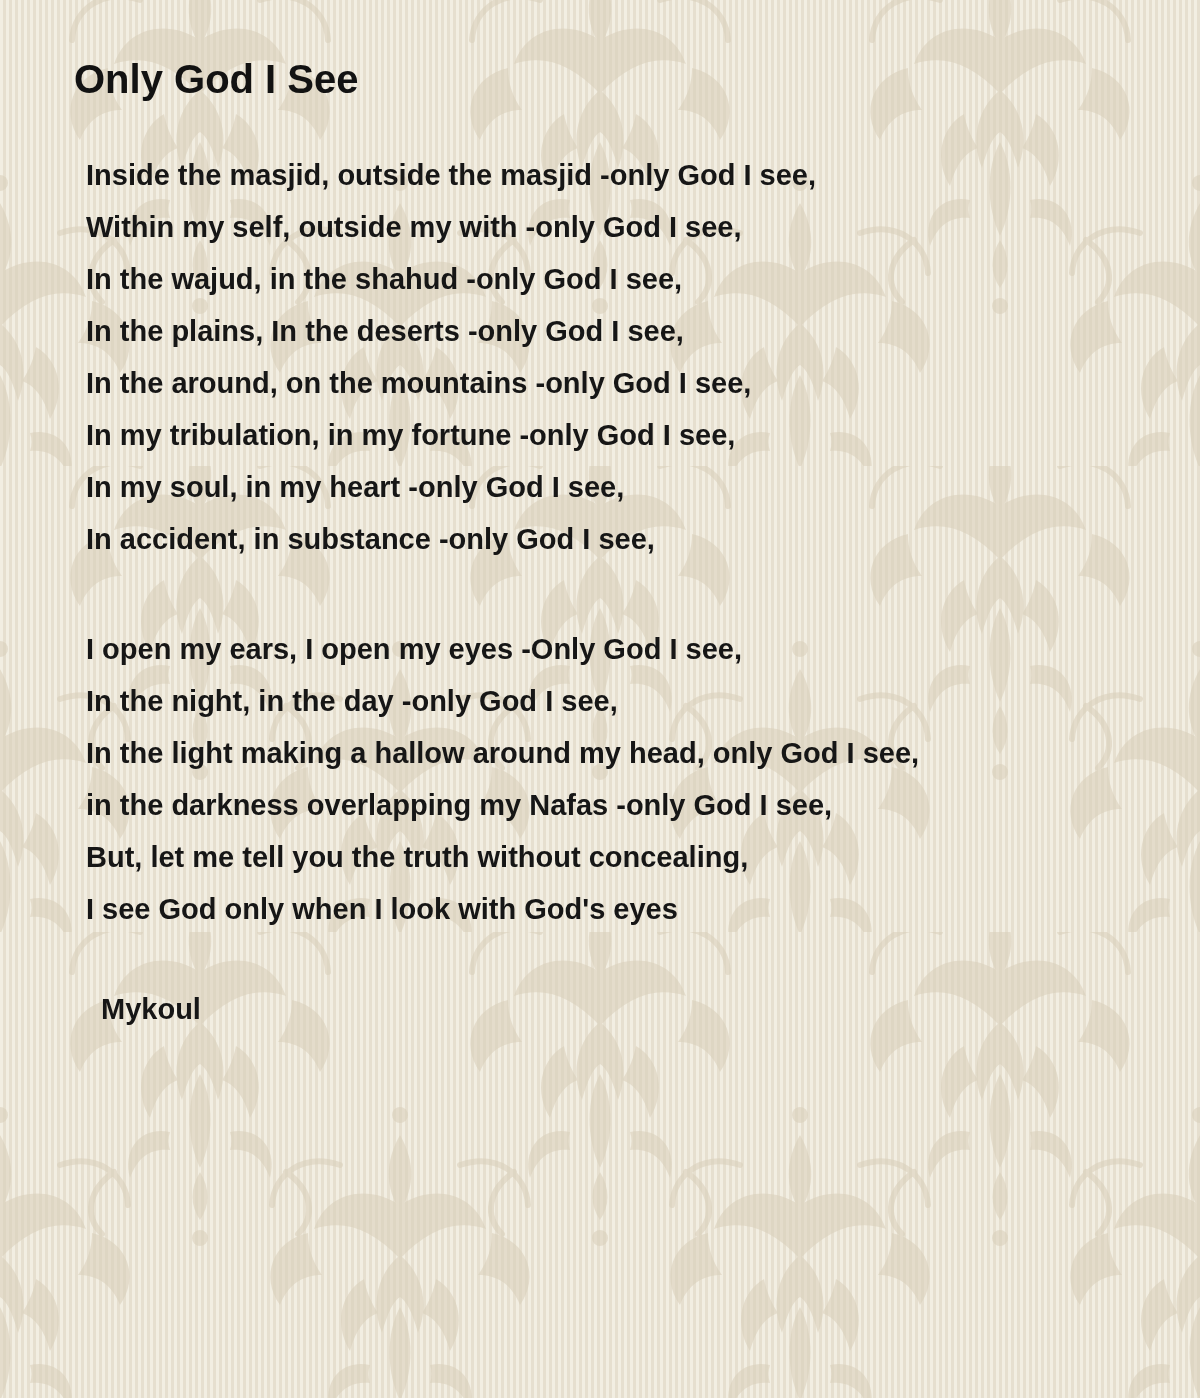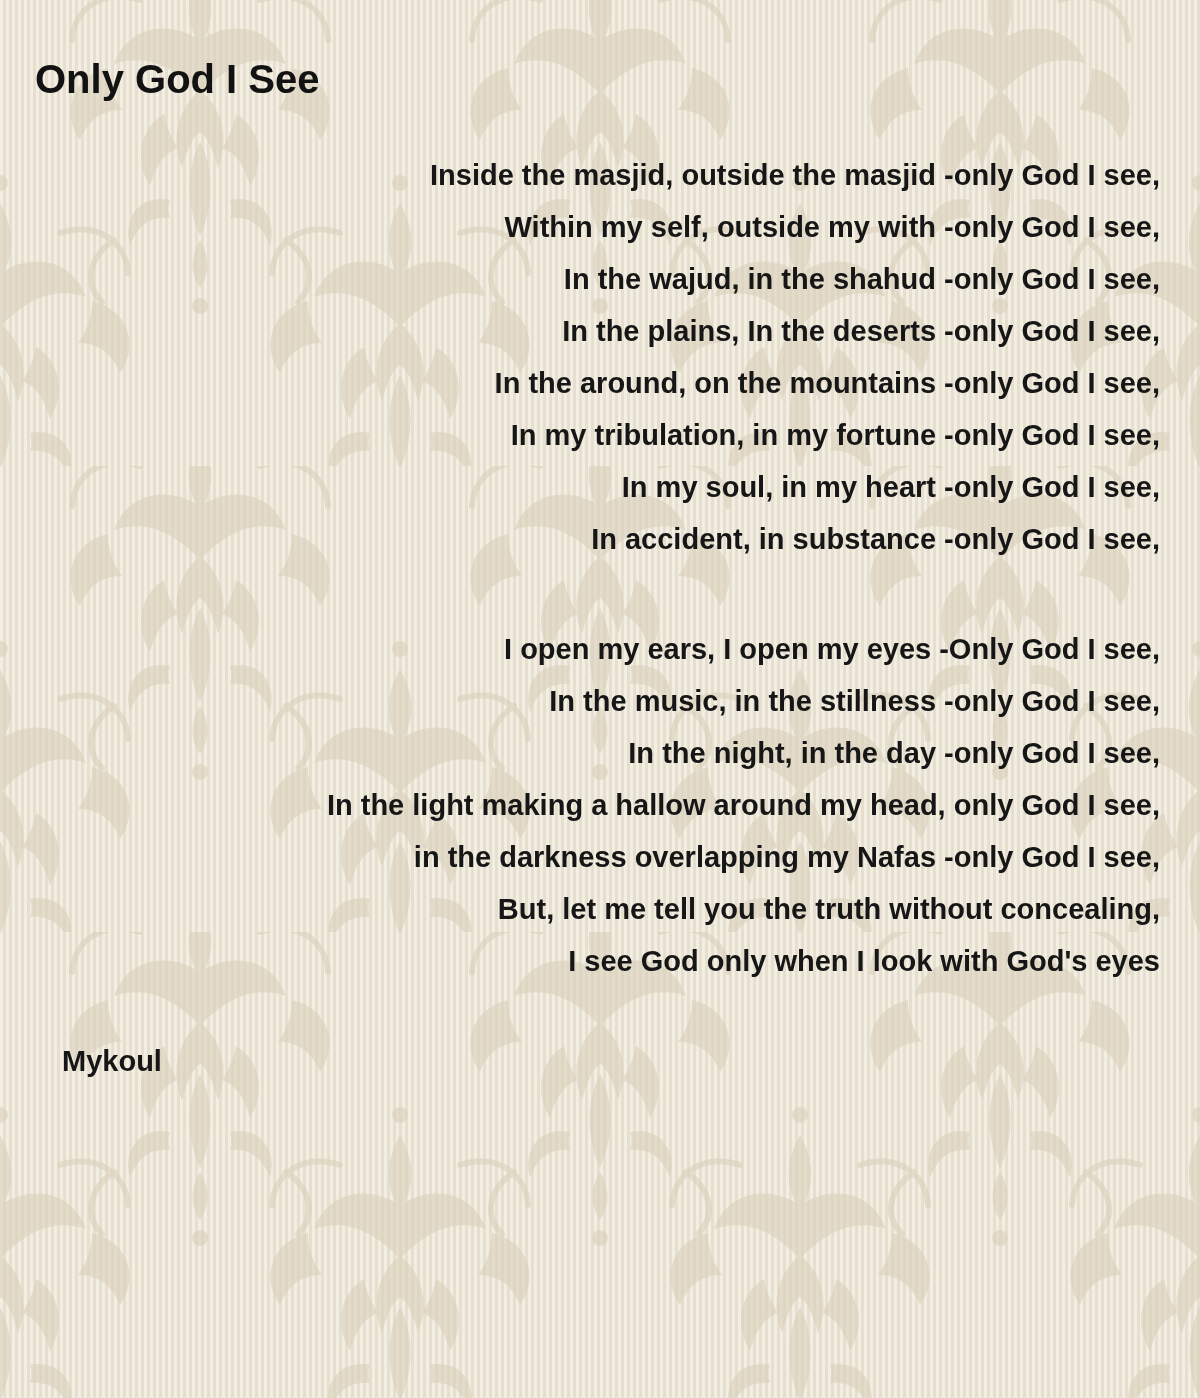--- a/index.html
+++ b/index.html
@@ -25,34 +25,33 @@
     top: 0;
     left: 0;
     width: 1200px;
     height: 1398px;
     opacity: 0.55;
     pointer-events: none;
   }
   .content {
     position: relative;
     z-index: 2;
-    padding-left: 35px;
+    padding-left: 74px;
     padding-right: 40px;
   }
   .title {
     margin: 0;
     padding-top: 56px;
     font-size: 40px;
     line-height: 46px;
     font-weight: bold;
     color: #121212;
   }
   .stanza {
-    margin: 0;
-    text-align: right;
+    margin: 12px;
   }
   .stanza-1 { margin-top: 47px; }
   .stanza-2 { margin-top: 58px; }
   .poem-line {
     font-size: 29px;
     line-height: 52px;
     font-weight: bold;
     color: #161616;
     white-space: nowrap;
   }
@@ -132,21 +131,20 @@
       <div class="poem-line">In the wajud, in the shahud -only God I see,</div>
       <div class="poem-line">In the plains, In the deserts -only God I see,</div>
       <div class="poem-line">In the around, on the mountains -only God I see,</div>
       <div class="poem-line">In my tribulation, in my fortune -only God I see,</div>
       <div class="poem-line">In my soul, in my heart -only God I see,</div>
       <div class="poem-line">In accident, in substance -only God I see,</div>
     </div>
 
     <div class="stanza stanza-2">
       <div class="poem-line">I open my ears, I open my eyes -Only God I see,</div>
-      <div class="poem-line">In the music, in the stillness -only God I see,</div>
       <div class="poem-line">In the night, in the day -only God I see,</div>
       <div class="poem-line">In the light making a hallow around my head, only God I see,</div>
       <div class="poem-line">in the darkness overlapping my Nafas -only God I see,</div>
       <div class="poem-line">But, let me tell you the truth without concealing,</div>
       <div class="poem-line">I see God only when I look with God's eyes</div>
     </div>
 
     <div class="signature">Mykoul</div>
 
 

